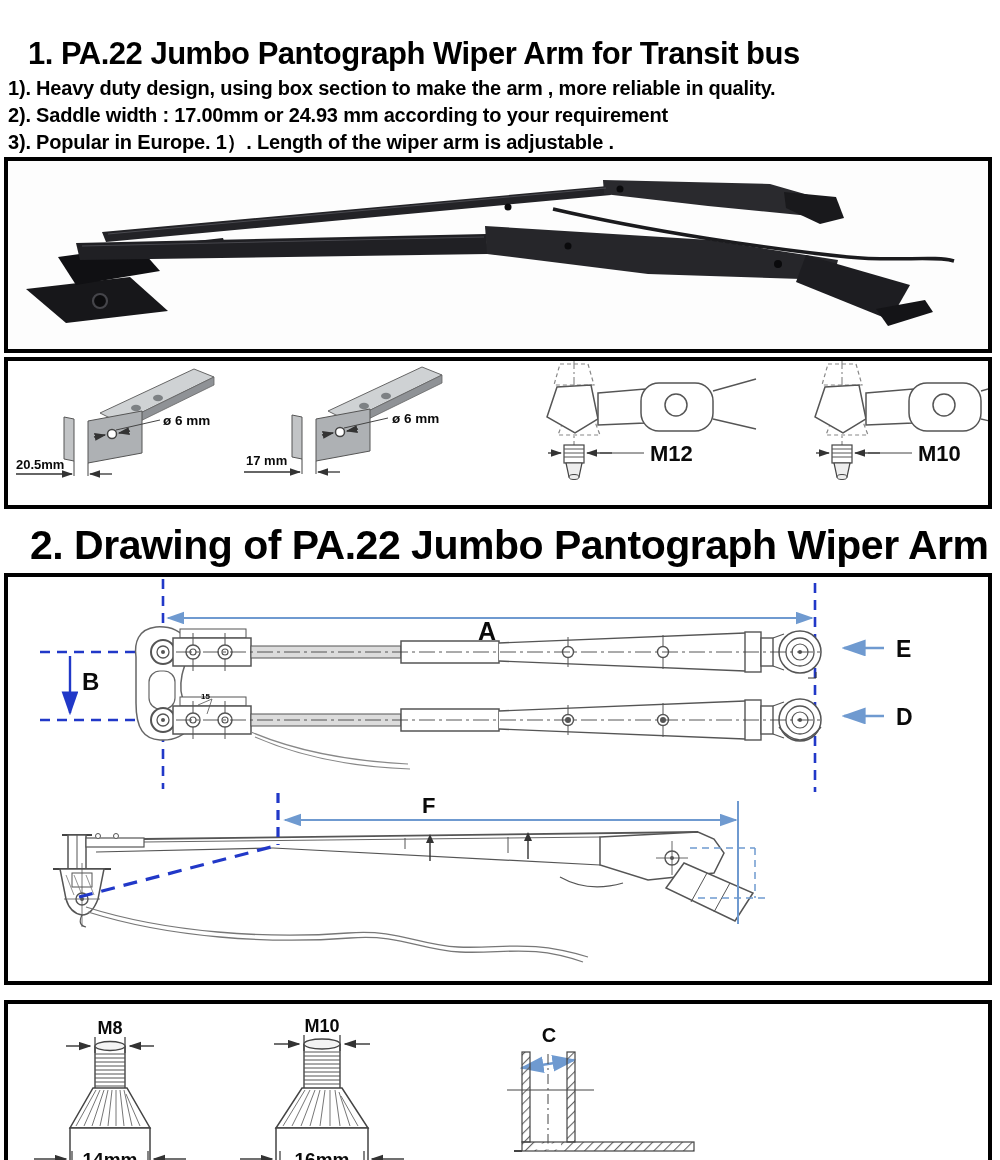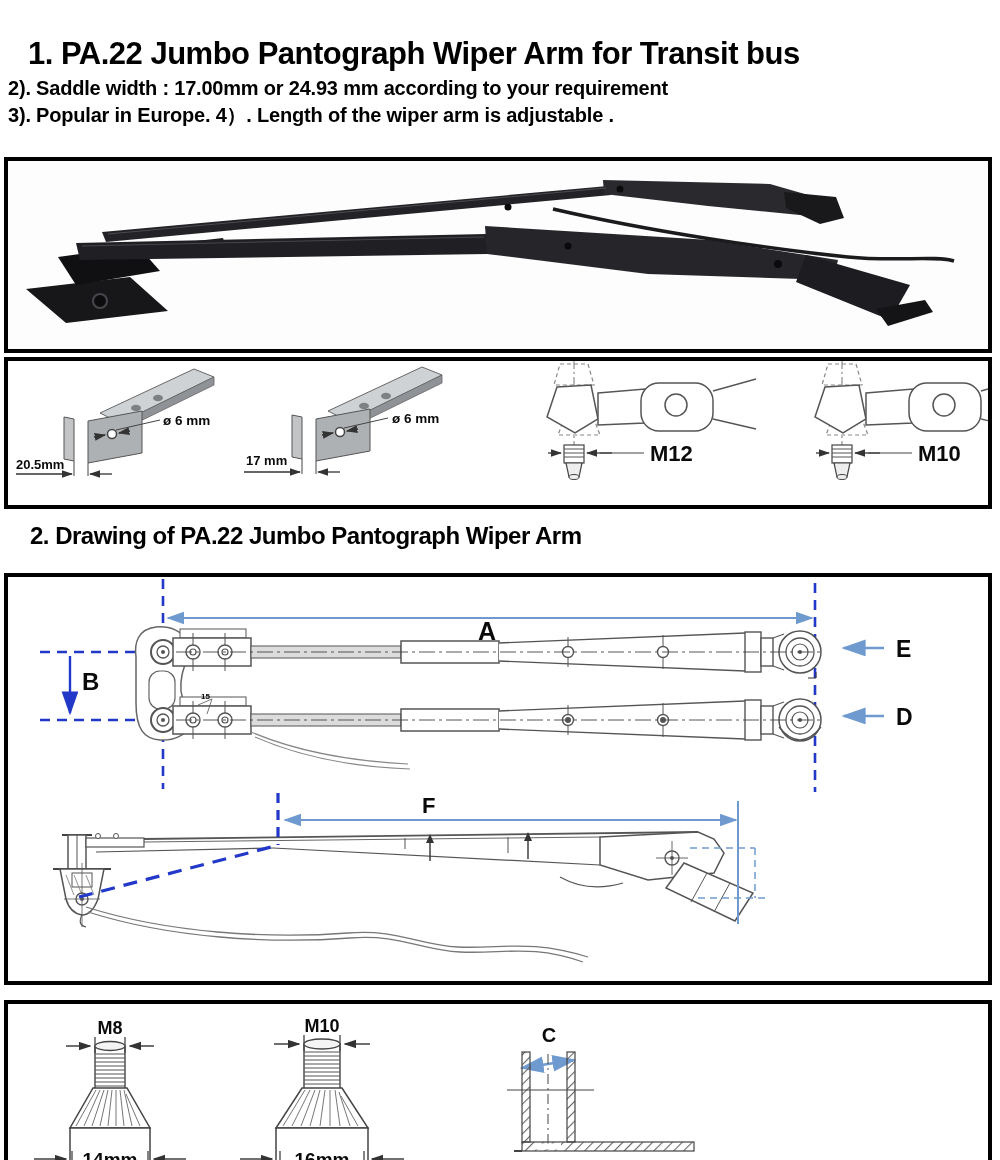--- a/index.html
+++ b/index.html
@@ -2,21 +2,21 @@
 <html style="--dim-dashed-blue: #2138c8; --dim-steel-blue: #6f9ad0; --border-black: #000000;"><head>
 <meta charset="utf-8">
 <style>
   html,body{margin:0;padding:0;background:#fff;}
   .page{position:relative;width:1000px;height:1160px;background:#fff;overflow:hidden;
         font-family:"Liberation Sans",sans-serif;color:#000;margin-top:30px;}
   .sec1-title{position:absolute;top:6px;left:28px;margin:0;font-size:31px;font-weight:bold;
               letter-spacing:-0.5px;white-space:nowrap;}
   .bullets{position:absolute;top:45px;left:8px;}
   .bullets p{margin:0;font-size:20px;font-weight:bold;line-height:27px;letter-spacing:-0.2px;white-space:nowrap;}
-  .sec2-title{position:absolute;top:492px;left:30px;margin:0;font-size:24px;font-weight:bold;
+  .sec2-title{position:absolute;top:492px;left:30px;margin:0;font-size:41px;font-weight:bold;
               letter-spacing:-0.5px;white-space:nowrap;}
   .box{position:absolute;left:4px;width:980px;border:4px solid #000;background:#fff;margin:0;}
   .photo-box{top:127px;height:188px;}
   .saddle-box{top:327px;height:144px;}
   .drawing-box{top:543px;height:404px;}
   .bolt-box{top:970px;height:188px;}
   svg{display:block;}
   svg text{font-family:"Liberation Sans",sans-serif;}
   .lbl{font-weight:bold;fill:#0a0a0a;}
   .dash-blue{stroke:var(--dim-dashed-blue,#2138c8);fill:none;}
@@ -44,22 +44,23 @@
       </marker>
       <pattern id="hatch" width="7" height="7" patternUnits="userSpaceOnUse" patternTransform="rotate(45)">
         <line x1="0" y1="0" x2="0" y2="7" stroke="#666" stroke-width="2.2"></line>
       </pattern>
     </defs>
   </svg>
 
   <h1 class="sec1-title">1. PA.22 Jumbo Pantograph Wiper Arm for Transit bus</h1>
 
   <div class="bullets">
+    <p>1). Heavy duty design, using box section to make the arm , more reliable in quality.</p>
     <p>2). Saddle width : 17.00mm or 24.93 mm according to your requirement</p>
-    <p>3). Popular in Europe.  4）. Length of the wiper arm is adjustable .</p>
+    <p>3). Popular in Europe.  1）. Length of the wiper arm is adjustable .</p>
   </div>
 
   <figure class="box photo-box">
     <svg viewBox="0 0 980 188" width="980" height="188">
       <rect x="0" y="0" width="980" height="188" fill="#fdfdfd"></rect>
       <g>
 
         <polygon points="18,128 122,116 160,150 58,162" fill="#17171a"></polygon>
         <circle cx="92" cy="140" r="7" fill="#0c0c0e" stroke="#45454a" stroke-width="2.2"></circle>
         <polygon points="50,96 130,85 152,110 68,124" fill="#101013"></polygon>

